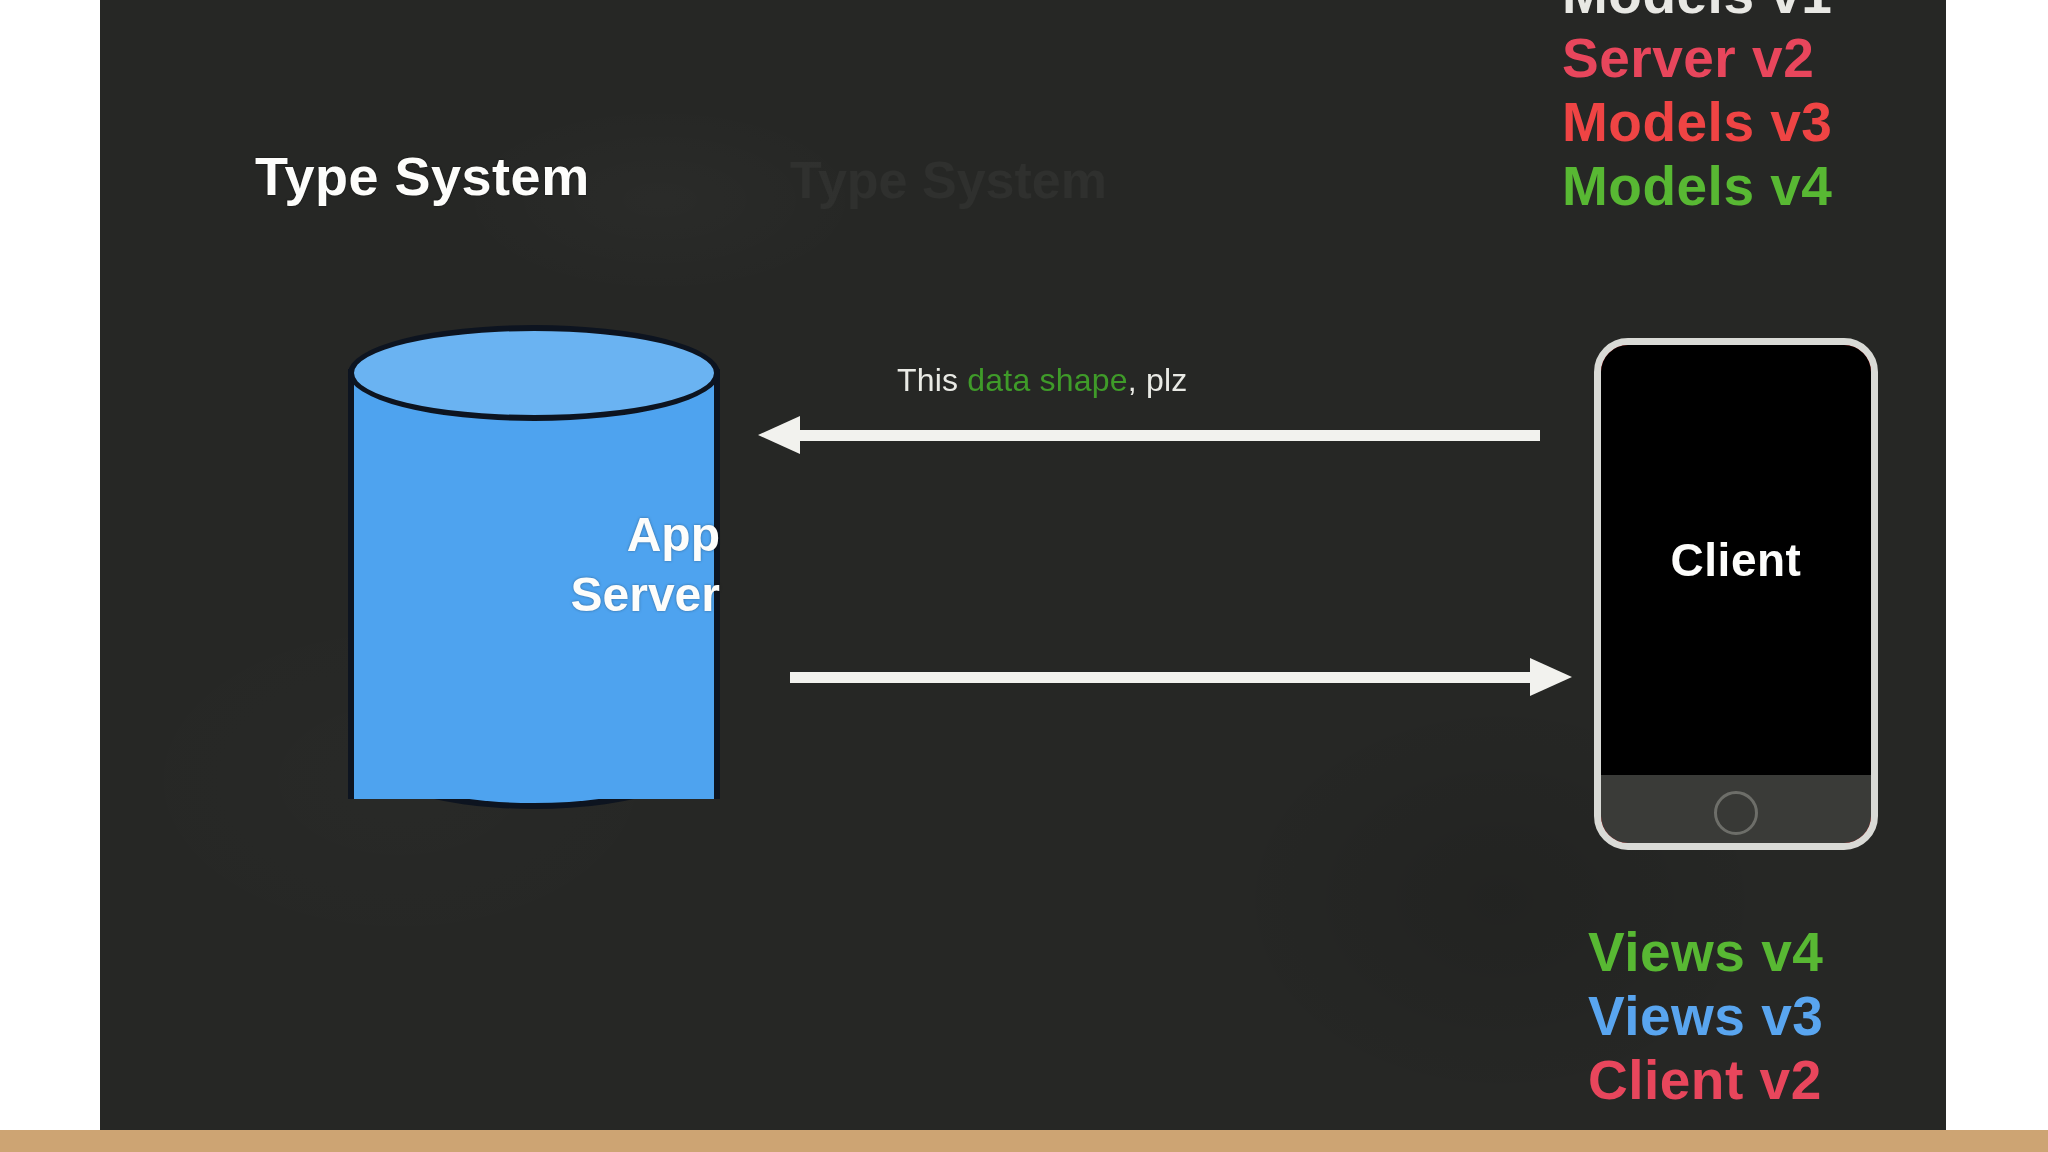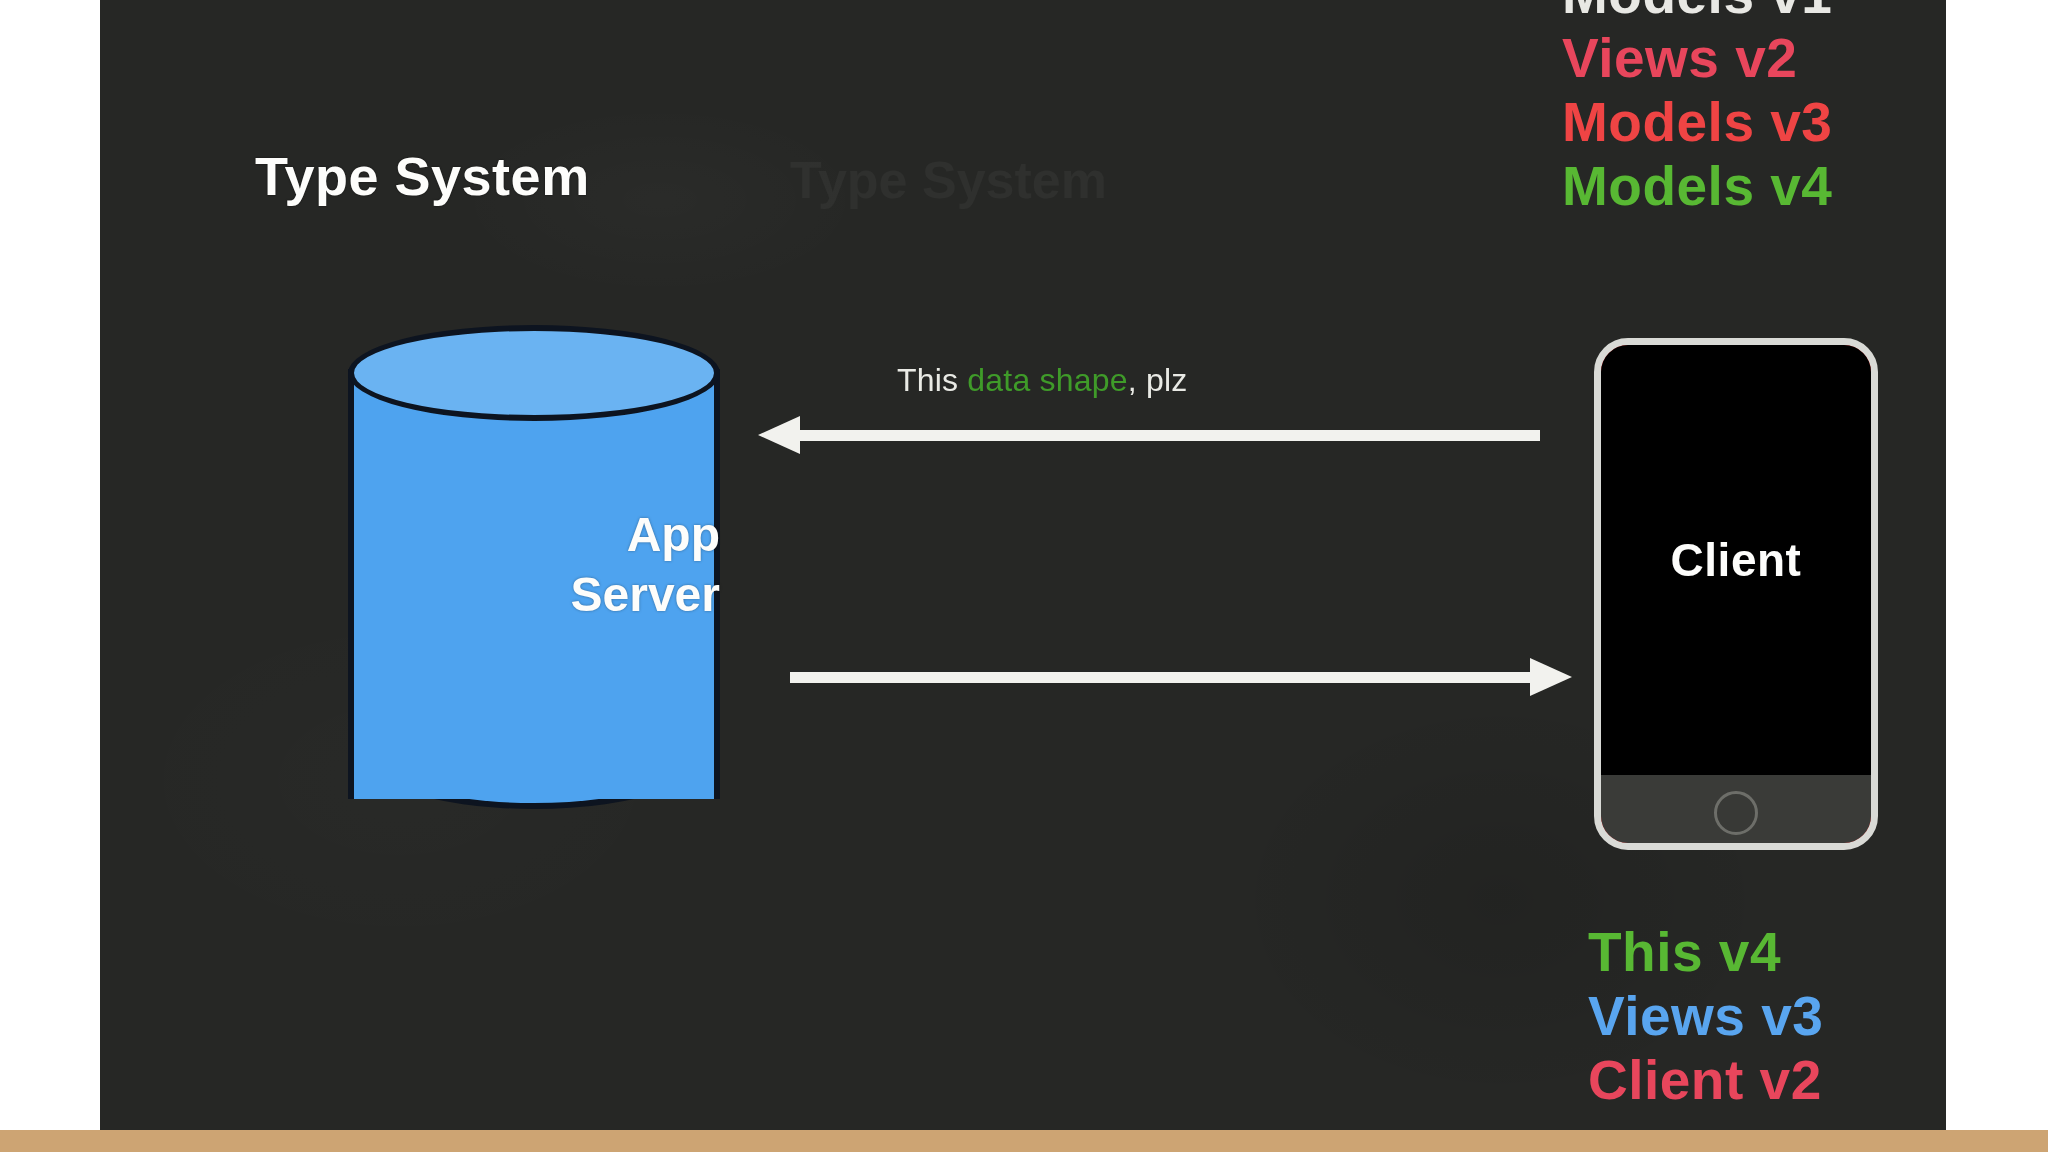--- a/index.html
+++ b/index.html
@@ -248,27 +248,27 @@
 
   <div id="dark-panel">
     <div id="panel-noise"></div>
 
     <div id="title-ghost">Type System</div>
 
     <div id="type-system-title">Type System</div>
 
     <div id="models-stack" class="version-stack">
       <span class="version-line" style="color:#e8e8e4">Models v1</span>
-      <span class="version-line" style="color:#e8465c">Views v2</span>
+      <span class="version-line" style="color:#e8465c">Server v2</span>
       <span class="version-line" style="color:#ef4444">Models v3</span>
       <span class="version-line" style="color:#58b833">Models v4</span>
     </div>
 
     <div id="views-stack" class="version-stack">
-      <span class="version-line" style="color:#58b833">This v4</span>
+      <span class="version-line" style="color:#58b833">Views v4</span>
       <span class="version-line" style="color:#59a5ef">Views v3</span>
       <span class="version-line" style="color:#e8465c">Client v2</span>
     </div>
 
     <div id="app-server">
       <div id="cyl-bottom"></div>
       <div id="cyl-body"></div>
       <div id="cyl-top"></div>
       <div id="app-server-label">
         <span>App</span><br>

